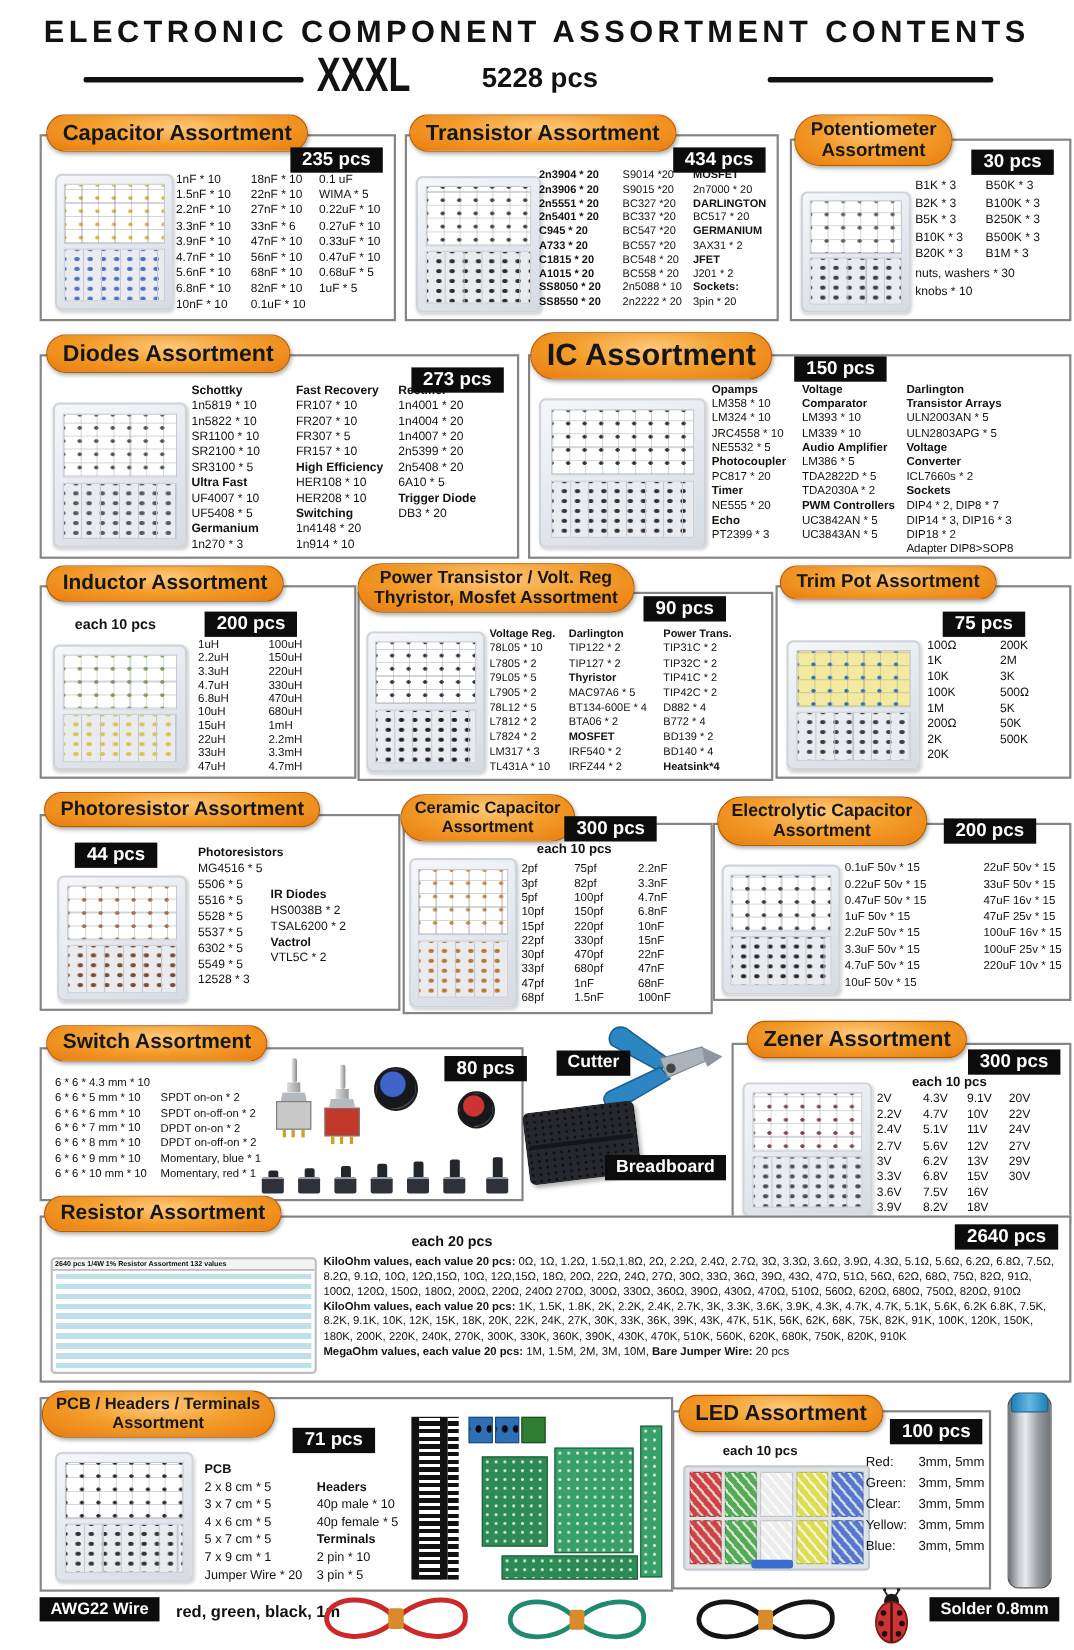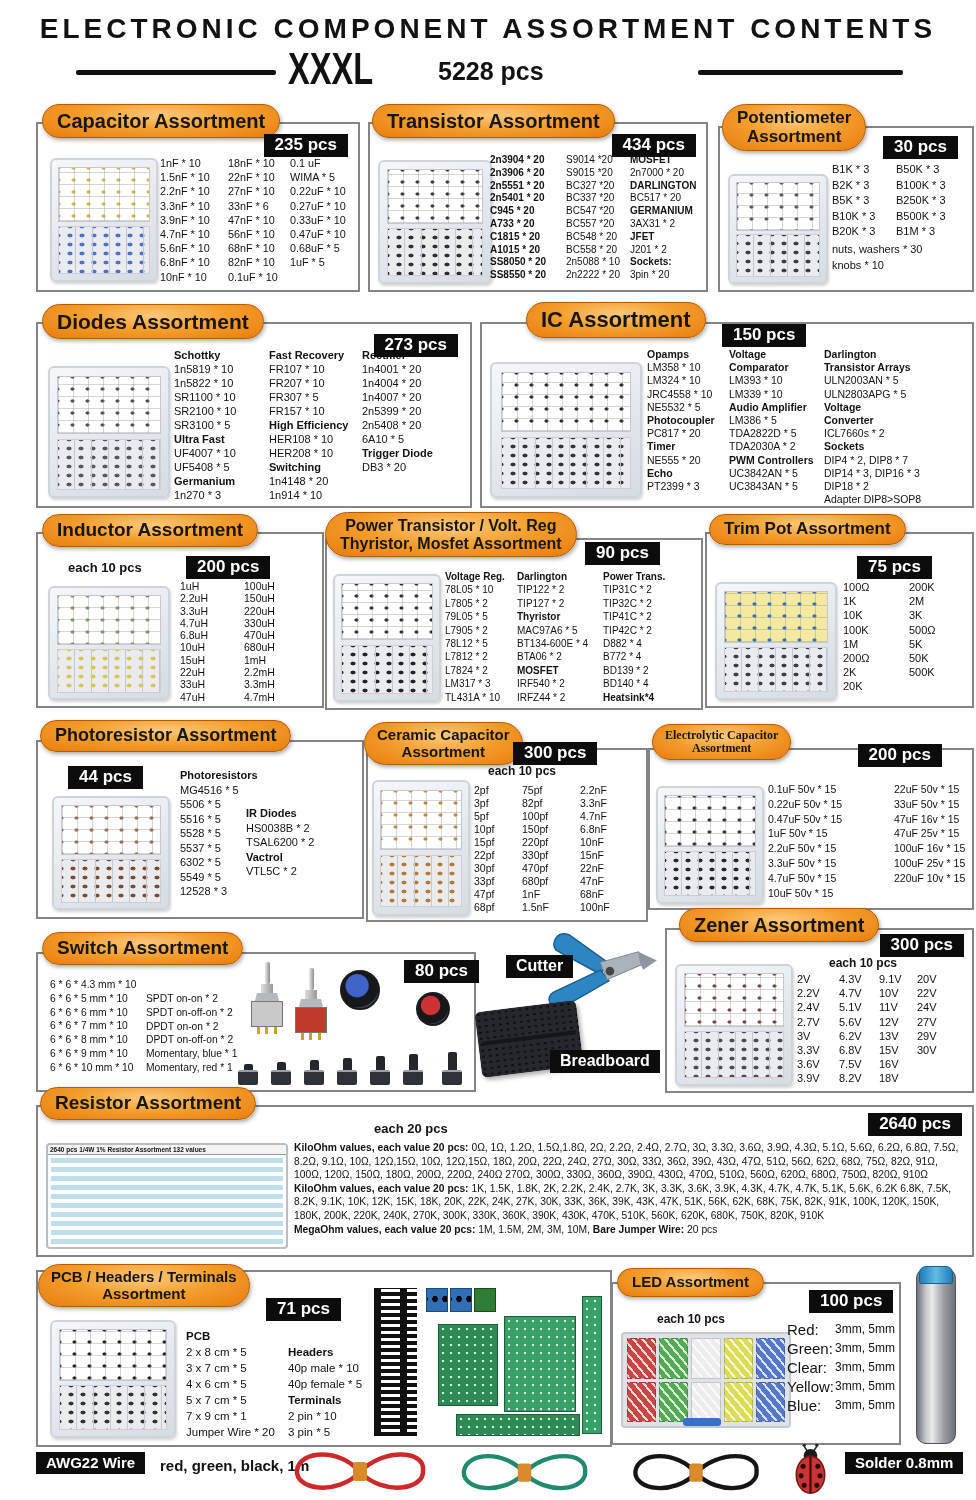--- a/index.html
+++ b/index.html
@@ -236,21 +236,21 @@
       <div class="li">1n4007 * 20</div>
       <div class="li">2n5399 * 20</div>
       <div class="li">2n5408 * 20</div>
       <div class="li">6A10 * 5</div>
       <div class="li b">Trigger Diode</div>
       <div class="li">DB3 * 20</div>
     </div>
 </section>
 
 <section class="panel" style="left:480px;top:322px;width:490px;height:182px;">
-  <div class="pill" style="left:0px;top:-22px;font-size:22px;margin-left:44px;">
+  <div class="pill" style="left:0px;top:-22px;font-size:28px;">
       <span>IC Assortment</span>
     </div>
   <div class="badge" style="left:240px;top:0px;">150 pcs</div>
   <div class="case" style="left:8px;top:38px;width:148px;height:132px;--dot:#26282c;--dot2:#303338;">
       <div class="lbl"></div>
       <div class="parts"></div>
     </div>
   <div class="col" style="left:165px;top:24px;font-size:10.5px;line-height:13.2px;">
       <div class="li b">Opamps</div>
       <div class="li">LM358 * 10</div>
@@ -479,21 +479,21 @@
       <div class="li">10nF</div>
       <div class="li">15nF</div>
       <div class="li">22nF</div>
       <div class="li">47nF</div>
       <div class="li">68nF</div>
       <div class="li">100nF</div>
     </div>
 </section>
 
 <section class="panel" style="left:648px;top:748px;width:322px;height:158px;">
-  <div class="pill" style="left:2px;top:-26px;font-size:12px;padding:4px 12px;font-family:Liberation Serif, serif;">
+  <div class="pill" style="left:2px;top:-26px;font-size:16px;padding:4px 12px;">
       <span>Electrolytic Capacitor</span>
       <span>Assortment</span>
     </div>
   <div class="badge" style="right:30px;top:-6px;">200 pcs</div>
   <div class="case" style="left:6px;top:36px;width:104px;height:114px;--dot:#2e3136;--dot2:#26282d;">
       <div class="lbl"></div>
       <div class="parts"></div>
     </div>
   <div class="col" style="left:118px;top:32px;font-size:10.5px;line-height:14.8px;">
       <div class="li">0.1uF 50v * 15</div>
@@ -598,21 +598,21 @@
   <path d="M10 74 C2 80 8 92 22 88 L66 56 L56 46 Z" fill="#2d86c4" stroke="#1b5f8f" stroke-width="1.5"></path>
   <path d="M55 38 L93 23 L101 34 L64 55 Z" fill="#aab2ba" stroke="#7d858d" stroke-width="1"></path>
   <path d="M93 23 L113 30 L100 41 L96 34 Z" fill="#8d969e"></path>
   <circle cx="66" cy="46" r="4.5" fill="#444"></circle>
 </svg>
 <div class="breadboard" style="left:478px;top:1006px;width:102px;height:66px;">
     <div class="bb-channel"></div>
   </div>
 <div class="tool-label" style="left:550px;top:1050px;">Breadboard</div>
 
-<section class="panel" style="left:665px;top:928px;width:305px;height:161px;">
+<section class="panel" style="left:665px;top:948px;width:305px;height:161px;">
   <div class="pill" style="left:12px;top:-22px;font-size:20px;">
       <span>Zener Assortment</span>
     </div>
   <div class="badge" style="right:8px;top:4px;">300 pcs</div>
   <div class="note" style="left:162px;top:26px;font-size:12px;">each 10 pcs</div>
   <div class="case" style="left:8px;top:34px;width:114px;height:118px;--dot:#7a4040;--dot2:#4a4d52;">
       <div class="lbl"></div>
       <div class="parts"></div>
     </div>
   <div class="col" style="left:130px;top:42px;font-size:11px;line-height:14.2px;">
@@ -704,39 +704,39 @@
   <div class="term" style="left:388px;top:16px;"></div>
   <div class="term" style="left:412px;top:16px;"></div>
   <div class="term" style="left:436px;top:16px;background:#2e7d32;border-color:#1c4a20;"></div>
   <div class="pcbboard" style="left:400px;top:52px;width:58px;height:80px;--g:#2c8a55;"></div>
   <div class="pcbboard" style="left:466px;top:44px;width:70px;height:94px;--g:#37a169;"></div>
   <div class="pcbboard" style="left:418px;top:142px;width:122px;height:20px;--g:#2c8a55;"></div>
   <div class="pcbboard" style="left:544px;top:24px;width:18px;height:136px;--g:#37a169;"></div>
 </section>
 
 <section class="panel" style="left:611px;top:1282px;width:286px;height:159px;">
-  <div class="pill" style="left:4px;top:-16px;font-size:15px;">
+  <div class="pill" style="left:4px;top:-16px;font-size:20px;">
       <span>LED Assortment</span>
     </div>
   <div class="badge" style="left:196px;top:6px;">100 pcs</div>
   <div class="note" style="left:44px;top:28px;font-size:12px;">each 10 pcs</div>
   <div class="led-grid" style="left:8px;top:48px;width:158px;height:84px;">
       <div class="cell" style="background-color: rgb(204, 68, 68);"></div>
       <div class="cell" style="background-color: rgb(85, 170, 85);"></div>
       <div class="cell" style="background-color: rgb(237, 237, 237);"></div>
       <div class="cell" style="background-color: rgb(221, 221, 85);"></div>
       <div class="cell" style="background-color: rgb(85, 119, 204);"></div>
       <div class="cell" style="background-color: rgb(204, 68, 68);"></div>
       <div class="cell" style="background-color: rgb(85, 170, 85);"></div>
       <div class="cell" style="background-color: rgb(237, 237, 237);"></div>
       <div class="cell" style="background-color: rgb(221, 221, 85);"></div>
       <div class="cell" style="background-color: rgb(85, 119, 204);"></div>
     </div>
   <div class="led-latch" style="left:70px;top:134px;"></div>
-  <div class="col" style="left:174px;top:36px;font-size:15px;line-height:19px;">
+  <div class="col" style="left:174px;top:36px;font-size:12px;line-height:19px;">
       <div class="li">Red:</div>
       <div class="li">Green:</div>
       <div class="li">Clear:</div>
       <div class="li">Yellow:</div>
       <div class="li">Blue:</div>
     </div>
   <div class="col" style="left:222px;top:36px;font-size:12px;line-height:19px;">
       <div class="li">3mm, 5mm</div>
       <div class="li">3mm, 5mm</div>
       <div class="li">3mm, 5mm</div>

